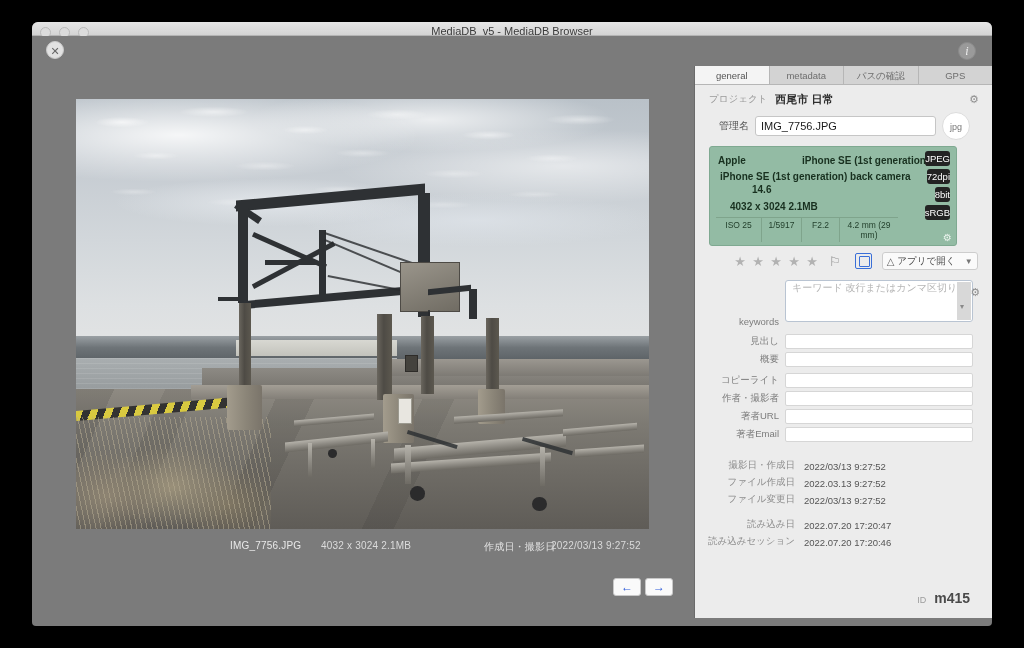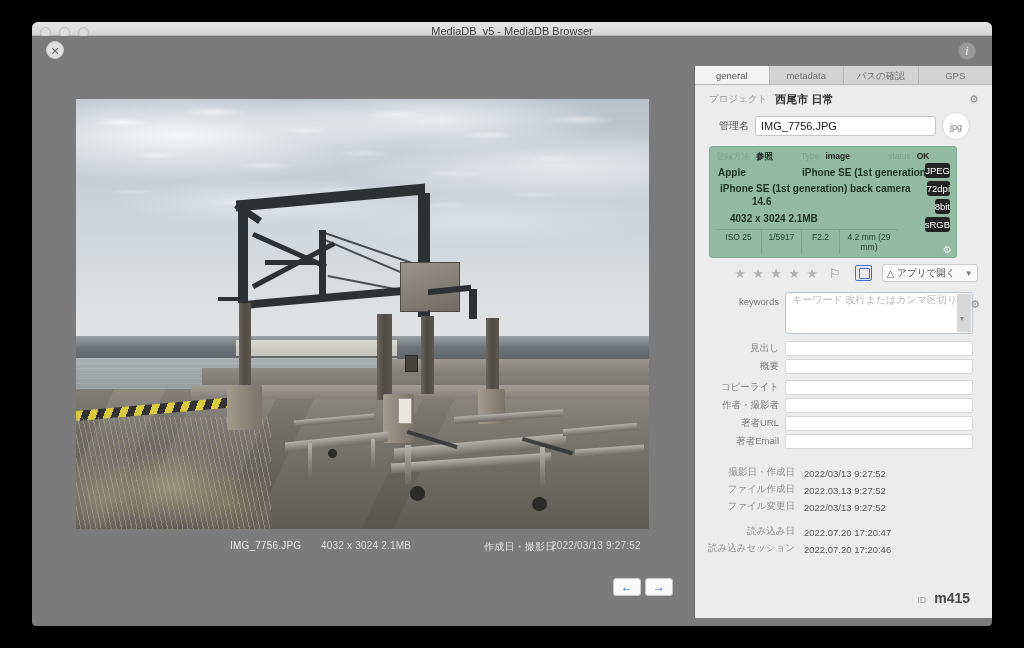--- a/index.html
+++ b/index.html
@@ -305,21 +305,21 @@
     margin-left: 10px; width: 96px; height: 18px;
     background: #fafafa; border: 1px solid #cdcdcd; border-radius: 3px;
     display: flex; align-items: center; gap: 3px; padding: 0 4px;
     font-size: 9.5px; color: #4a4a4a; cursor: pointer;
   }
   .aicon { color: #666; font-size: 10px; }
   .chev { margin-left: auto; color: #777; font-size: 8px; }
 
   
   .kw-row { display: flex; align-items: flex-start; padding: 6px 0 0 0; position: relative; }
-  .kw-lbl { width: 84px; text-align: right; font-size: 9.5px; color: #7c7c7c; padding-top: 4px; }
+  .kw-lbl { width: 84px; text-align: right; font-size: 9.5px; color: #7c7c7c; padding-top: 4px; margin-top: 32px; }
   .kw-box {
     margin-left: 6px; width: 188px; height: 42px;
     background: #fff; border: 1px solid #b9c4d2; border-radius: 3px;
     position: relative; cursor: text;
   }
   .kw-ph { position: absolute; left: 6px; top: 0; font-size: 10px; color: #b5b5b5; }
   .kw-scroll {
     position: absolute; right: 1px; top: 1px; bottom: 1px; width: 14px;
     background: #d8d8d8; cursor: pointer;
   }
@@ -484,28 +484,20 @@
           <span class="gear gear-abs">⚙</span>
         </div>
 
         <div class="name-row">
           <span class="name-lbl">管理名</span>
           <input class="name-input" value="IMG_7756.JPG" style="">
           <span class="ext-badge">jpg</span>
         </div>
 
         <div class="exif">
-          <div class="exif-top">
-            <span class="e-dim">登録方法</span>
-            <span class="e-bold">参照</span>
-            <span class="e-dim" style="margin-left:22px;">Type</span>
-            <span class="e-bold">image</span>
-            <span class="e-dim" style="margin-left:32px;">status</span>
-            <span class="e-bold">OK</span>
-          </div>
 
           <div class="exif-body">
             <span class="e-line e-make">Apple</span>
             <span class="e-line e-model">iPhone SE (1st generation)</span>
             <span class="e-line e-lens">iPhone SE (1st generation) back camera</span>
             <span class="e-line e-fw">14.6</span>
             <span class="e-line e-dims">4032 x 3024   2.1MB</span>
 
             <div class="badges">
               <div class="badge">JPEG</div>

